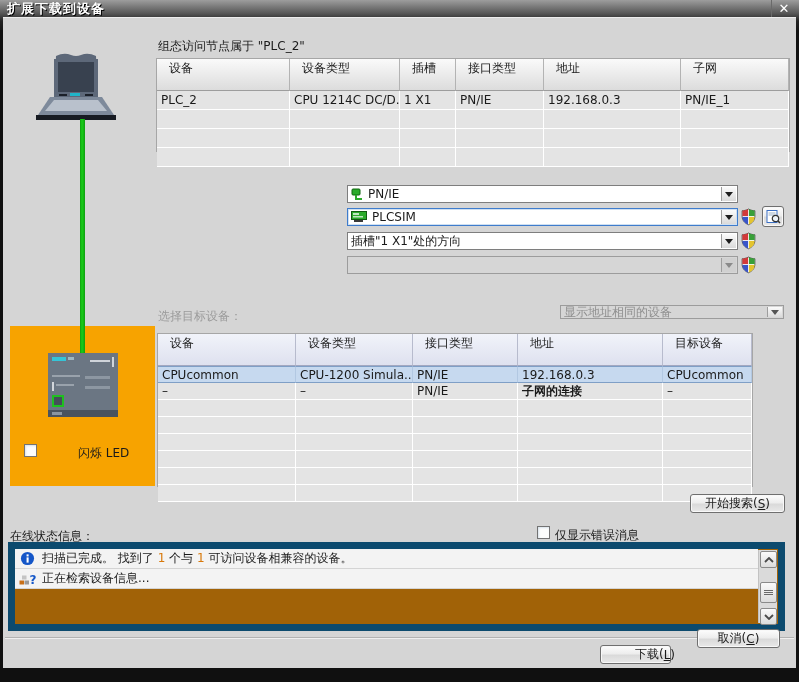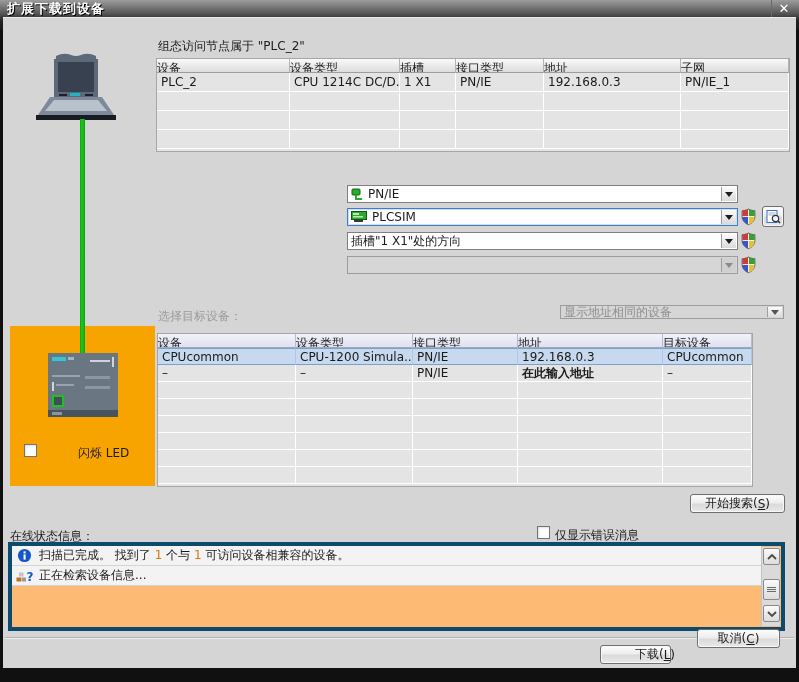--- a/index.html
+++ b/index.html
@@ -28,21 +28,21 @@
   .content {
     position:absolute; left:3px; top:17px; width:793px; height:651px;
     background:#d5d5d5; border-top:1px solid #ececec;
   }
   
   .tbl { position:absolute; border:1px solid #a6a6a6; background:#e4e4e4; }
   .trow { display:grid; }
   .cols1 { grid-template-columns:133px 110px 56px 88px 137px 108px; }
   .cols2 { grid-template-columns:138px 117px 105px 145px 89px; }
   .hc {
-    height:14px; line-height:16px; padding:1px 0; white-space:nowrap; overflow:hidden;
+    height:32px; line-height:16px; padding:1px 12px; white-space:nowrap; overflow:hidden;
     background:linear-gradient(180deg,#fafafa,#dcdcdc);
     border-right:1px solid #b3b3b3; border-bottom:1px solid #9d9d9d;
   }
   .hc2 {
     background:linear-gradient(180deg,#f1f3fa,#dee1ef);
     border-right:1px solid #b7bbcd; border-bottom:1px solid #a3a8c0;
   }
   .bc {
     padding:1px 4px; white-space:nowrap; overflow:hidden;
     background:#e4e4e4; border-right:1px solid #ffffff; border-bottom:1px solid #ffffff;
@@ -83,21 +83,21 @@
     display:flex; align-items:center; justify-content:center;
     font-size:12px; cursor:default; white-space:nowrap;
   }
   .u { text-decoration:underline; }
   
   .cb {
     position:absolute; width:13px; height:13px; background:#fdfdfd;
     border:1px solid #737373; box-shadow:inset 1px 1px 2px #d8e2ea;
   }
   
-  .slist { position:absolute; background:#fdba74; border:4px solid #0c4a6e;text-align:center; }
+  .slist { position:absolute; background:#a16207; border:7px solid #0c4a6e;text-align:center; }
   .srow {
     height:20px; display:flex; align-items:center;
     border-bottom:1px solid #d4d4d4; background:#f3f3f3; padding-left:4px;
   }
   .srow .sicon { width:17px; height:15px; margin-right:6px; flex:0 0 auto; }
   .num { color:#d8780a; }
   .sbar { position:absolute; top:1px; bottom:1px; right:1px; width:19px; background:#dadada; border-left:1px solid #c2c2c2; }
   .sb-btn {
     position:absolute; left:1px; width:17px; height:17px; border:1px solid #8a8a8a; border-radius:2px;
     background:linear-gradient(180deg,#fafafa,#dcdcdc);
@@ -314,21 +314,21 @@
       <div class="bc">CPUcommon</div>
       <div class="bc">CPU-1200 Simula...</div>
       <div class="bc">PN/IE</div>
       <div class="bc">192.168.0.3</div>
       <div class="bc">CPUcommon</div>
     </div>
     <div class="trow cols2 r17">
       <div class="bc">–</div>
       <div class="bc">–</div>
       <div class="bc">PN/IE</div>
-      <div class="bc bold">在此输入地址</div>
+      <div class="bc bold">子网的连接</div>
       <div class="bc">–</div>
     </div>
     <div class="trow cols2 r17">
         <div class="bc"></div>
         <div class="bc"></div>
         <div class="bc"></div>
         <div class="bc"></div>
         <div class="bc"></div>
       </div>
     <div class="trow cols2 r17">

